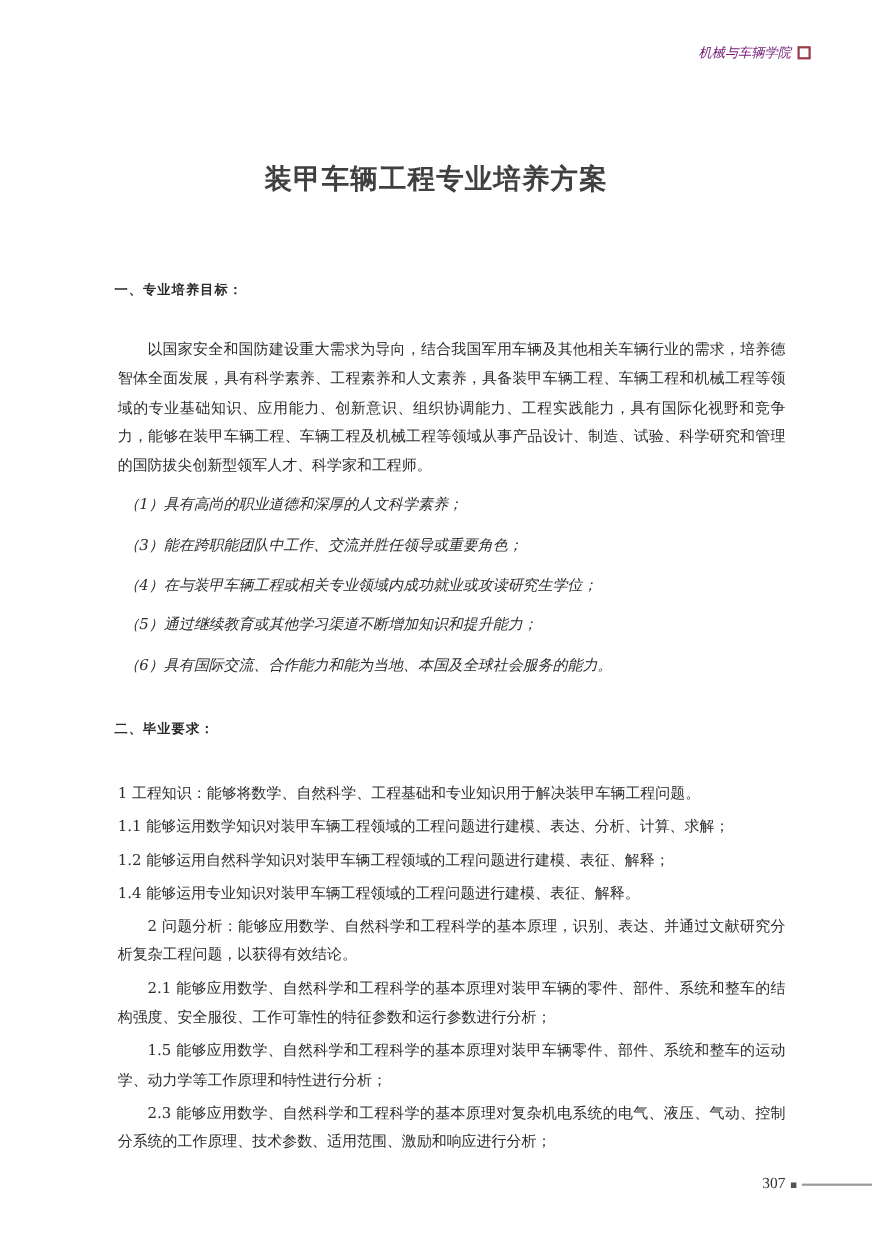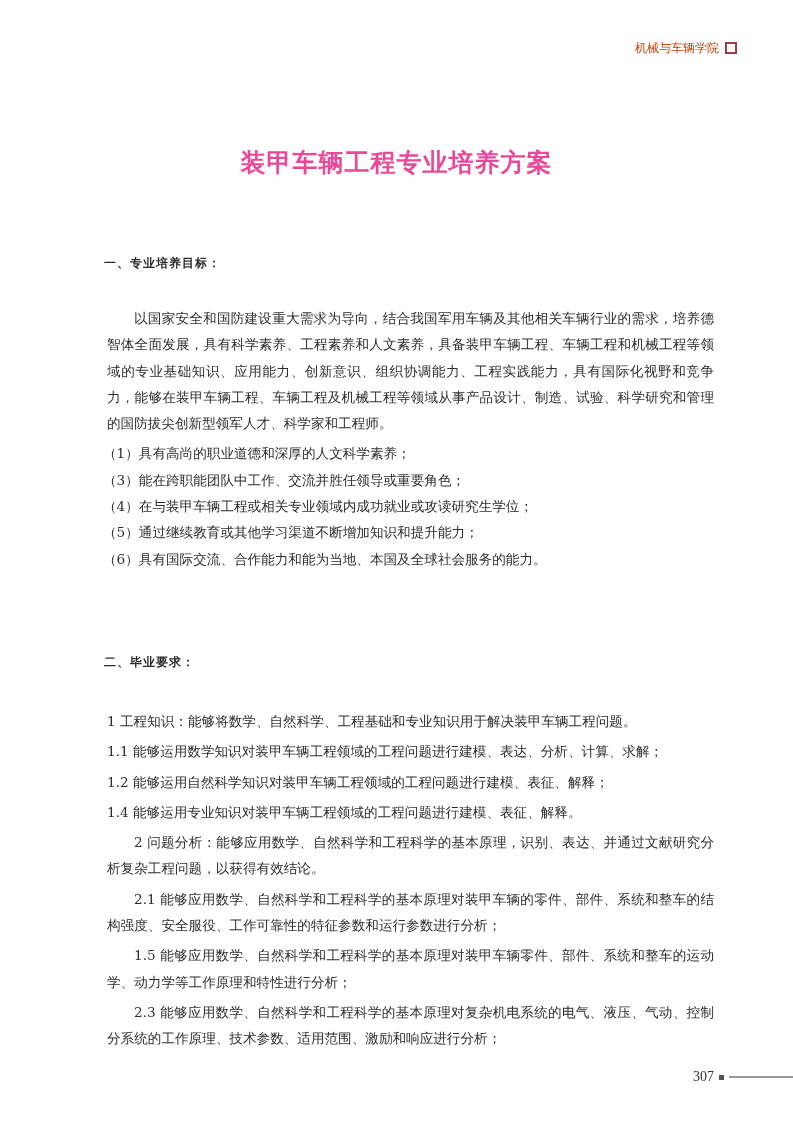--- a/index.html
+++ b/index.html
@@ -1,28 +1,28 @@
 <!DOCTYPE html>
 <html><head>
 <meta charset="utf-8">
 <style>
   html, body { margin:0; padding:0; background:#ffffff; }
   body { width:793px; height:1122px; position:relative; overflow:hidden;
          font-family:"DejaVu Serif","Liberation Serif",serif; color:#2a2a2a; }
   .running-header { position:absolute; top:38px; right:56px; height:20px;
          display:flex; align-items:center; gap:6px;
-         font-family:"DejaVu Sans","Liberation Sans",sans-serif; font-size:12px; color:#c2410c; }
+         font-family:"DejaVu Sans","Liberation Sans",sans-serif; font-size:12px; color:#701a75;font-style:italic; }
   .header-square { width:8px; height:8px; border:2px solid #9a3a44; box-sizing:content-box; }
   .doc-title { position:absolute; top:146px; left:0; width:793px; text-align:center;
-         font-size:25px; font-weight:bold; color:#ec4899; letter-spacing:1px; }
+         font-size:25px; font-weight:bold; color:#404040; letter-spacing:1px; }
   .section-heading { position:absolute; left:104px; font-size:12px; font-weight:bold; color:#2b2b2b; letter-spacing:1px; }
   .body { position:absolute; left:103px; width:615px; font-size:13.6px; line-height:26.3px; color:#2d2d2d; }
   .para { margin:4px; text-align:justify; text-justify:inter-character; }
   .indent { text-indent:27px; }
-  .item { margin:0; text-indent:0; }
+  .item { margin:10px; text-indent:0;font-style:italic; }
   .page-footer { position:absolute; top:1069px; left:693px; display:flex; align-items:center; gap:5px;
          font-family:"Liberation Serif","DejaVu Serif",serif; font-size:14px; color:#333; }
   .footer-dot { width:5px; height:5px; background:#555; }
   .footer-line { width:68px; height:2px; background:#999; }
 </style>
 </head>
 <body>
 
 <div class="running-header">
   <span>机械与车辆学院</span>

